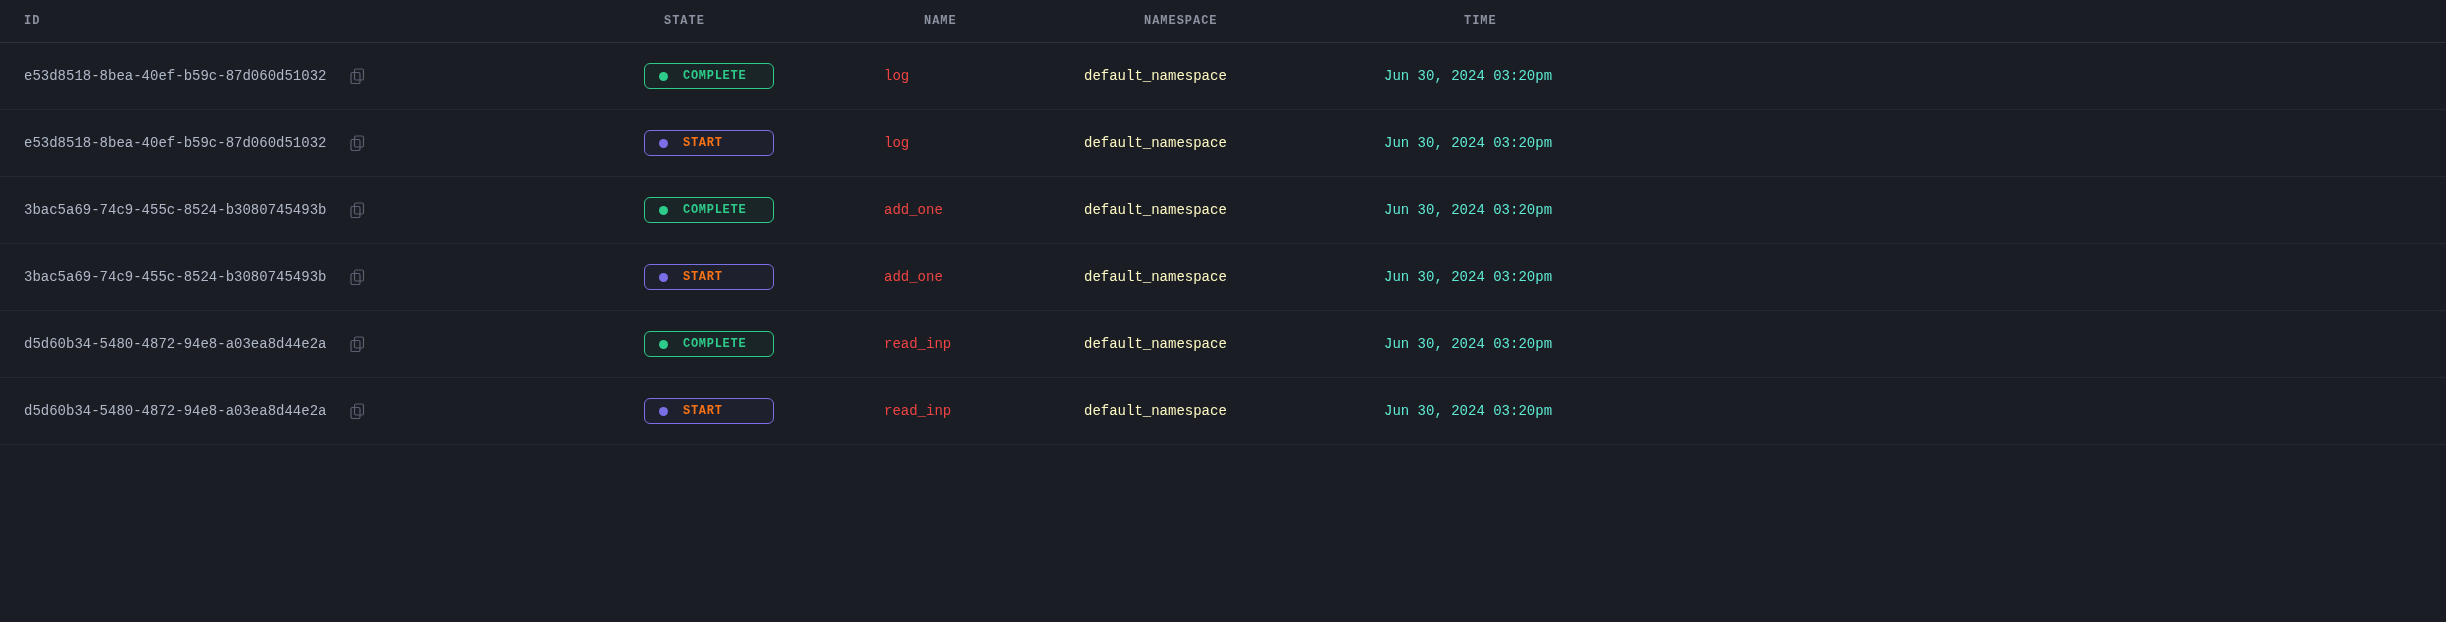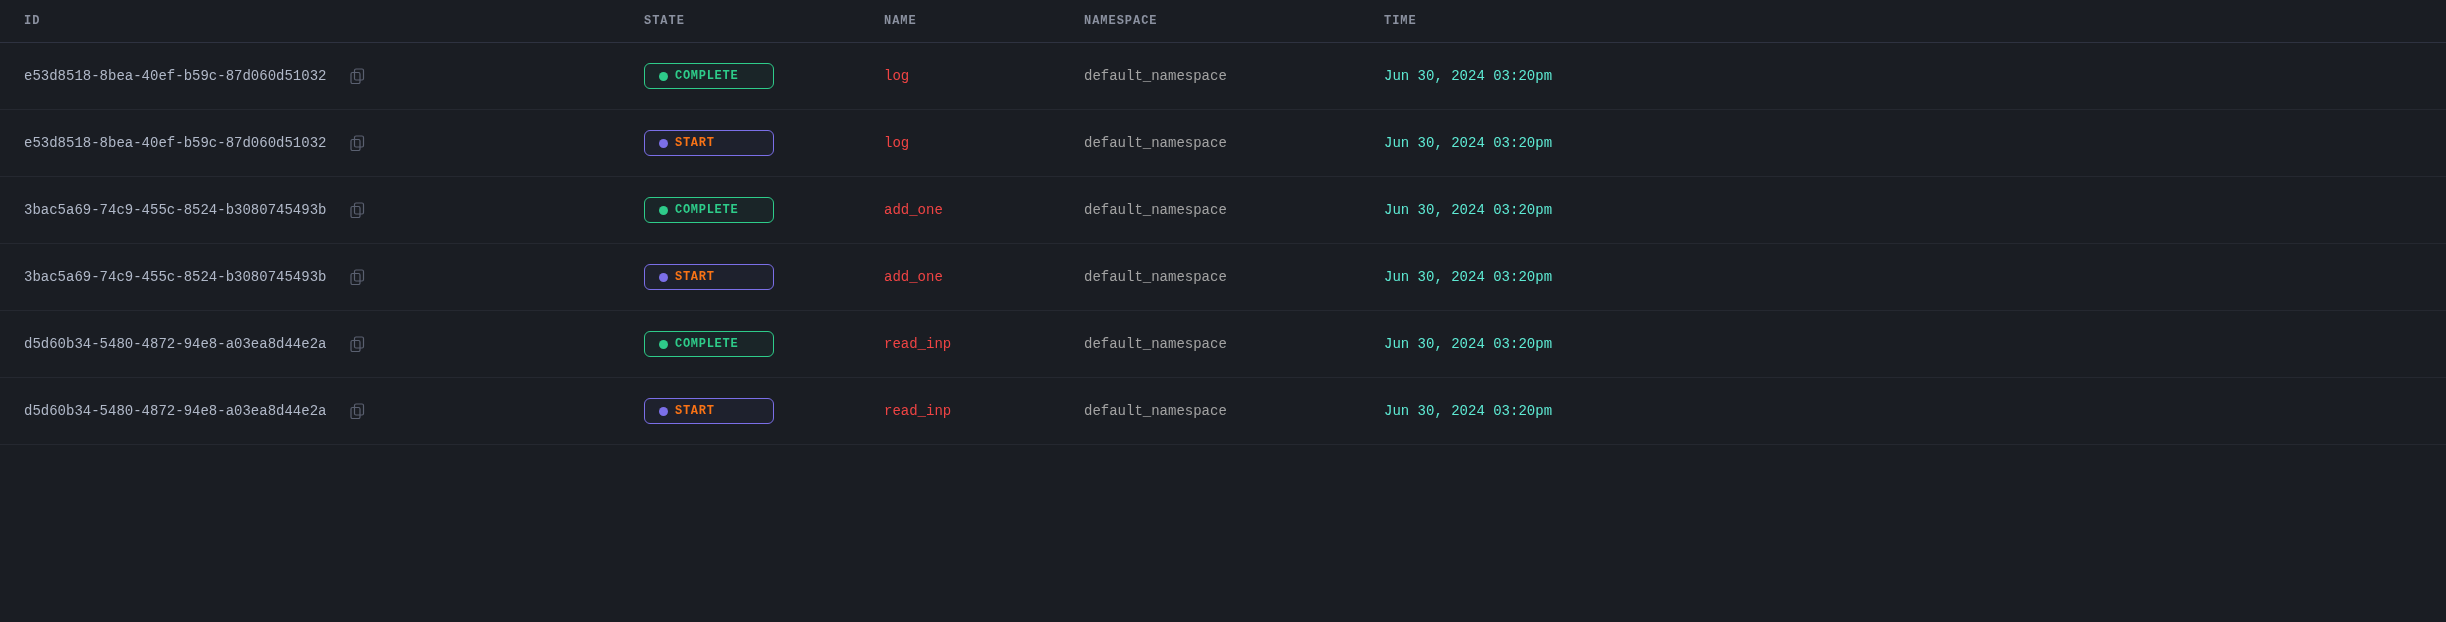--- a/index.html
+++ b/index.html
@@ -19,20 +19,21 @@
 
     .table-container {
       width: 100%;
     }
 
     .table-header {
       display: grid;
       grid-template-columns: 620px 240px 200px 300px 250px;
       padding: 14px 24px;
       border-bottom: 1px solid #2e3240;
+      gap: 20px;
     }
 
     .table-header-cell {
       font-size: 12px;
       font-weight: 700;
       color: #8b91a0;
       letter-spacing: 0.08em;
       text-transform: uppercase;
     }
 
@@ -61,21 +62,21 @@
     }
 
     .state-cell {
       display: flex;
       align-items: center;
     }
 
     .badge {
       display: inline-flex;
       align-items: center;
-      gap: 7px;
+      gap: 15px;
       border: 1px solid;
       border-radius: 6px;
       padding: 5px 14px;
       font-size: 12px;
       font-weight: 700;
       letter-spacing: 0.06em;
       min-width: 130px;
     }
 
     .badge-complete {
@@ -104,21 +105,21 @@
     .dot-start {
       background-color: #7b6fe8;
     }
 
     .name-cell {
       color: #ef4444;
       font-size: 14px;
     }
 
     .namespace-cell {
-      color: #a3a3a3;
+      color: #fef9c3;
       font-size: 14px;
     }
 
     .time-cell {
       color: #5eead4;
       font-size: 14px;
     }
   </style>
 </head>
 <body>

